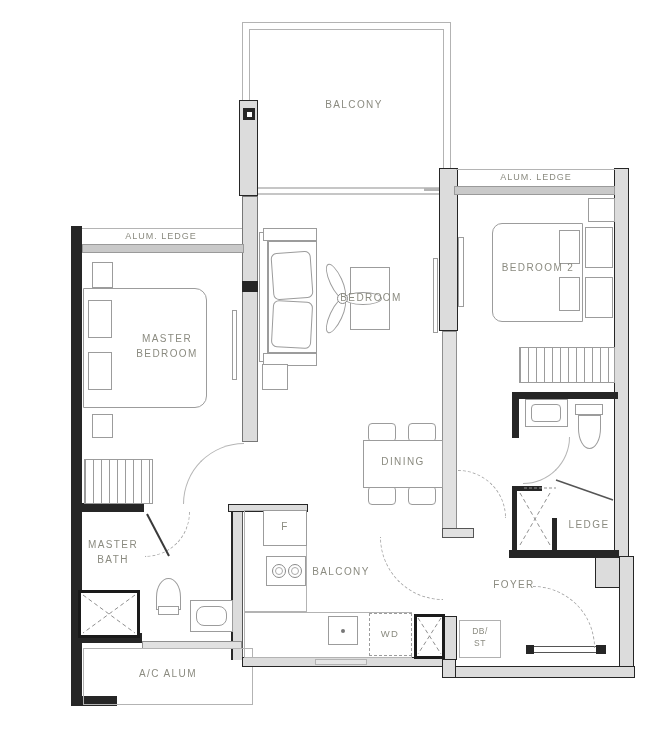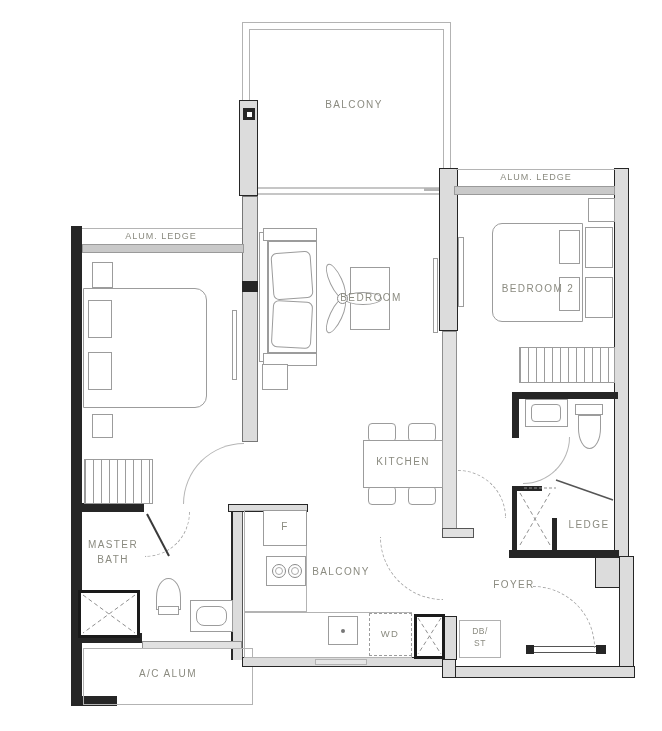--- a/index.html
+++ b/index.html
@@ -155,23 +155,24 @@
       <path d="M418,618 L441,654 M441,618 L418,654" stroke-dasharray="4,3"></path>
       <path d="M524,488 L556,488" stroke-dasharray="3,2"></path>
     </g>
     <path d="M147,514 L169,556" stroke="#3a3a3a" stroke-width="2" fill="none"></path>
     <path d="M556,480 L613,500" stroke="#555" stroke-width="1.5" fill="none"></path>
   </svg>
 
   <div class="lbl" style="left:354px;top:105px">BALCONY</div>
   <div class="lbl" style="left:161px;top:237px;font-size:9px;letter-spacing:1px">ALUM. LEDGE</div>
   <div class="lbl" style="left:536px;top:178px;font-size:9px;letter-spacing:1px">ALUM. LEDGE</div>
+  <div class="lbl lblw" style="left:167px;top:346px;width:74px">MASTER BEDROOM</div>
   <div class="lbl" style="left:371px;top:298px">BEDROOM</div>
-  <div class="lbl" style="left:538px;top:289px">BEDROOM 2</div>
-  <div class="lbl" style="left:403px;top:462px">KITCHEN</div>
+  <div class="lbl" style="left:538px;top:268px">BEDROOM 2</div>
+  <div class="lbl" style="left:403px;top:462px">DINING</div>
   <div class="lbl lblw" style="left:113px;top:552px;width:56px">MASTER BATH</div>
   <div class="lbl" style="left:341px;top:572px">BALCONY</div>
   <div class="lbl" style="left:589px;top:525px">LEDGE</div>
   <div class="lbl" style="left:514px;top:585px">FOYER</div>
   <div class="lbl" style="left:168px;top:674px">A/C ALUM</div>
   <div class="lbl" style="left:285px;top:527px">F</div>
   <div class="lbl" style="left:390px;top:634px;font-size:9.5px">WD</div>
   <div class="lbl" style="left:480px;top:637px;font-size:8.5px;letter-spacing:.5px">
     <span style="display:block">DB/</span>
     <span style="display:block">ST</span>

